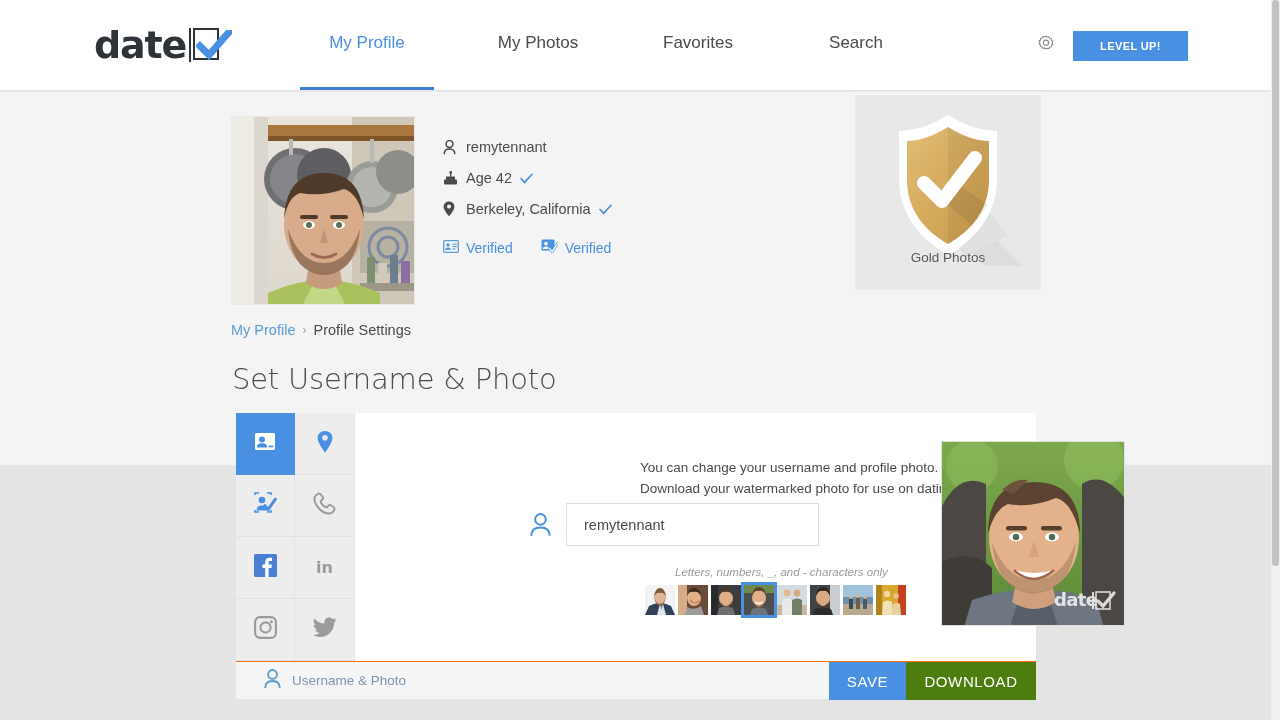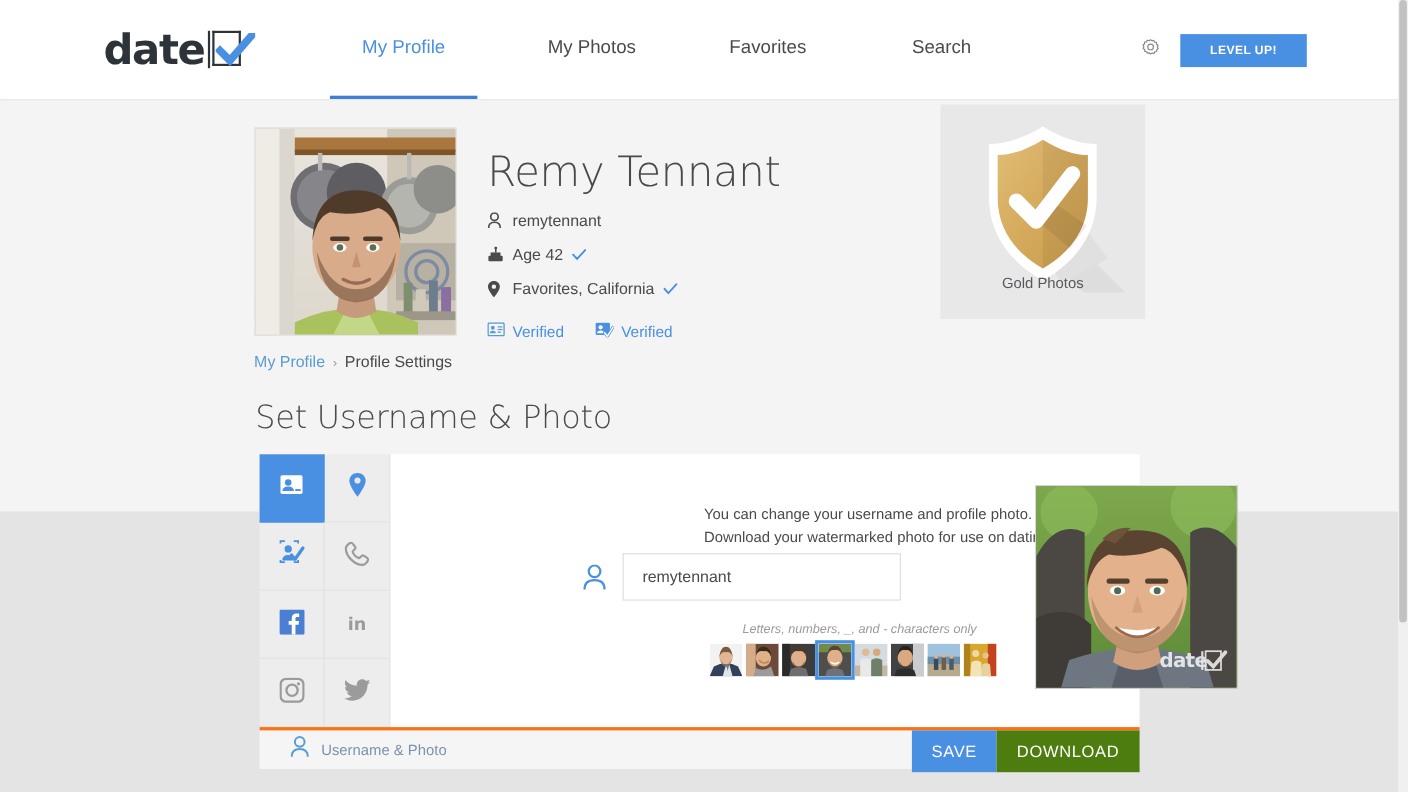--- a/index.html
+++ b/index.html
@@ -133,21 +133,21 @@
   .thumb { width:30px; height:30px; overflow:hidden; cursor:pointer; display:block; }
   .thumb.selected { outline:3px solid #4a90e2; outline-offset:0px; }
 
   #preview {
     position:absolute; left:586px; top:28px; width:184px; height:185px;
     overflow:hidden; border:1px solid #e0e0e0; background:#6f8a4a;
   }
 
   #footer-bar {
     position:absolute; left:0; top:248px; width:800px; height:38px;
-    background:#f5f5f5; border-top:3px solid #f97316; display:flex; align-items:center;
+    background:#f5f5f5; border-top:1px solid #f97316; display:flex; align-items:center;
   }
   #footer-label { display:flex; align-items:center; margin-left:28px; }
   #footer-label .flabel { margin-left:11px; font-size:13.5px; color:#7b93ad; }
   #footer-actions { position:absolute; right:0; top:0; height:30px; display:flex;padding-left:28px; }
   #save-button, #download-button {
     height:38px; border:none; color:#ffffff; cursor:pointer;
     font-family:"Liberation Sans", sans-serif;
     font-size:15px; letter-spacing:0.6px;
     display:flex; align-items:center; justify-content:center;
   }
@@ -258,21 +258,20 @@
       <circle cx="107" cy="108" r="3" fill="#5c6f54"></circle>
 
       <path d="M92 112 l-4 14 l8 0 z" fill="#c59177"></path>
 
       <path d="M80 137 q12 7 24 0" fill="none" stroke="#9a6a55" stroke-width="3" stroke-linecap="round"></path>
     </g>
   </svg>
 </div>
 
 <div id="profile-info">
-  <div id="profile-name">Remy Tennant</div>
 
   <div class="info-row">
     <span class="ico">
       <svg width="13" height="15" viewBox="0 0 13 15">
         <circle cx="6.5" cy="4" r="3.4" fill="none" stroke="#4a4a4a" stroke-width="1.5"></circle>
         <path d="M1.2 14.2 q0 -5.2 5.3 -5.2 q5.3 0 5.3 5.2" fill="none" stroke="#4a4a4a" stroke-width="1.5"></path>
       </svg>
     </span>
     <span>remytennant</span>
   </div>
@@ -294,21 +293,21 @@
     </span>
   </div>
 
   <div class="info-row">
     <span class="ico">
       <svg width="12" height="16" viewBox="0 0 12 16">
         <path d="M6 0.5 C2.7 .5 .6 3 .6 5.7 C.6 9.3 6 15.3 6 15.3 S11.4 9.3 11.4 5.7 C11.4 3 9.3 .5 6 .5 Z" fill="#4a4a4a"></path>
         <circle cx="6" cy="5.6" r="2" fill="#f4f4f4"></circle>
       </svg>
     </span>
-    <span>Favorites, California</span>
+    <span>Berkeley, California</span>
     <span class="chk">
       <svg width="13" height="11" viewBox="0 0 13 11">
         <path d="M1 5.5 L4.6 9.4 L12 1.3" fill="none" stroke="#4a90e2" stroke-width="1.7" stroke-linecap="round"></path>
       </svg>
     </span>
   </div>
 
   <div id="verified-row">
     <span class="vgroup">
       <span>

